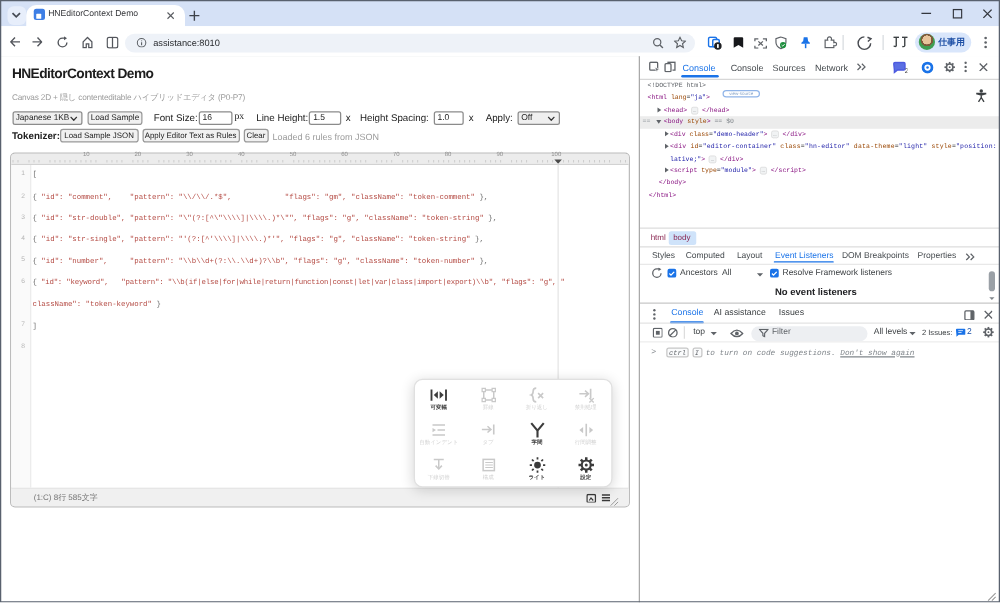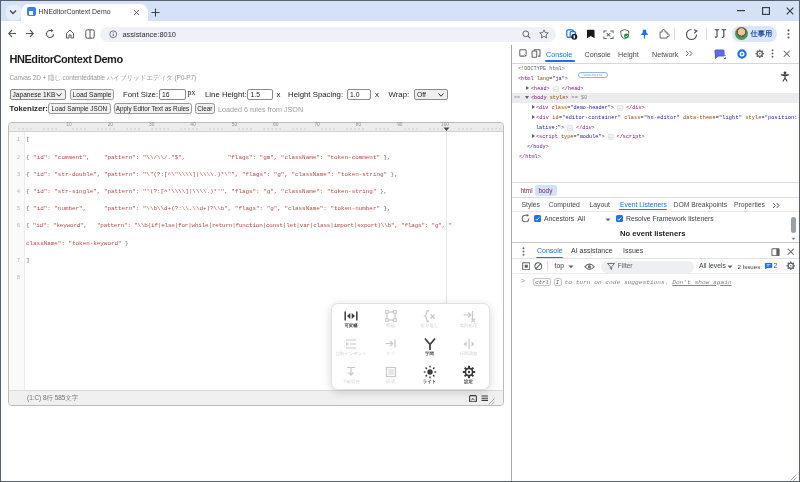--- a/index.html
+++ b/index.html
@@ -130,21 +130,21 @@
 <div class="a" style="left:70px;top:88.5px;width:44px;height:11.5px;background:#f1f1f1;border:0.8px solid #999;border-radius:2.5px;box-sizing:border-box;text-align:center;font-size:6.6px;color:#222;line-height:10.5px;white-space:nowrap;overflow:hidden;">Load Sample</div>
 <div class="a" style="left:123px;top:89.8px;font-size:7.8px;color:#222;">Font Size:</div>
 <div class="a" style="left:158.5px;top:88.5px;width:27px;height:11.5px;background:#fff;border:0.8px solid #8b8b8b;border-radius:2px;box-sizing:border-box;font-size:6.8px;color:#222;line-height:10.5px;padding-left:2.5px;">16</div>
 <div class="a" style="left:187.5px;top:88px;font-size:7.8px;color:#222;font-family:Liberation Serif, serif;">px</div>
 <div class="a" style="left:205px;top:89.8px;font-size:7.8px;color:#222;">Line Height:</div>
 <div class="a" style="left:247px;top:88.5px;width:25.5px;height:11.5px;background:#fff;border:0.8px solid #8b8b8b;border-radius:2px;box-sizing:border-box;font-size:6.8px;color:#222;line-height:10.5px;padding-left:2.5px;">1.5</div>
 <div class="a" style="left:276.5px;top:89.8px;font-size:7.8px;color:#222;">x</div>
 <div class="a" style="left:288px;top:89.8px;font-size:7.8px;color:#222;">Height Spacing:</div>
 <div class="a" style="left:346.5px;top:88.5px;width:24.5px;height:11.5px;background:#fff;border:0.8px solid #8b8b8b;border-radius:2px;box-sizing:border-box;font-size:6.8px;color:#222;line-height:10.5px;padding-left:2.5px;">1.0</div>
 <div class="a" style="left:375px;top:89.8px;font-size:7.8px;color:#222;">x</div>
-<div class="a" style="left:388.5px;top:89.8px;font-size:7.8px;color:#222;">Wrap:</div>
+<div class="a" style="left:388.5px;top:89.8px;font-size:7.8px;color:#222;">Apply:</div>
 <div class="a" style="left:413.5px;top:88.5px;width:34px;height:11.5px;background:#efefef;border:0.8px solid #8b8b8b;border-radius:2px;box-sizing:border-box;"></div>
 <div class="a" style="left:417px;top:90.7px;font-size:6.8px;color:#222;">Off</div>
 <svg class="a" style="left:438px;top:92.5px;" width="6" height="4" viewBox="0 0 6 4">
     <path d="M0.5 0.5 L3 3.2 L5.5 0.5" stroke="#333" stroke-width="1" fill="none"></path>
   </svg>
 
 <div class="a" style="left:9.5px;top:103.8px;font-size:7.8px;font-weight:bold;color:#222;">Tokenizer:</div>
 <div class="a" style="left:48px;top:103.3px;width:62.5px;height:10.3px;background:#f1f1f1;border:0.8px solid #999;border-radius:2.5px;box-sizing:border-box;text-align:center;font-size:6.3px;color:#222;line-height:9.2px;white-space:nowrap;overflow:hidden;">Load Sample JSON</div>
 <div class="a" style="left:113.5px;top:103.3px;width:78px;height:10.3px;background:#f1f1f1;border:0.8px solid #999;border-radius:2.5px;box-sizing:border-box;text-align:center;font-size:6.3px;color:#222;line-height:9.2px;white-space:nowrap;overflow:hidden;">Apply Editor Text as Rules</div>
 <div class="a" style="left:195px;top:103.3px;width:19.5px;height:10.3px;background:#f1f1f1;border:0.8px solid #999;border-radius:2.5px;box-sizing:border-box;text-align:center;font-size:6.3px;color:#222;line-height:9.2px;white-space:nowrap;overflow:hidden;">Clear</div>
@@ -297,21 +297,21 @@
     <rect x="1" y="1" width="8" height="8" rx="1" stroke="#5f6368" stroke-width="1.3" fill="none"></rect>
     <path d="M6 6 L11.2 8.2 L8.8 8.8 L8.2 11.2 Z" fill="#5f6368" stroke="#fff" stroke-width="0.7"></path>
   </svg>
 <svg class="a" style="left:530.5px;top:48.5px;" width="10" height="9.5" viewBox="0 0 12 12">
     <rect x="1" y="2.5" width="6" height="8" rx="1" stroke="#5f6368" stroke-width="1.3" fill="none"></rect>
     <path d="M4 2.5 V1 H11 V9 H8.5" stroke="#5f6368" stroke-width="1.3" fill="none"></path>
   </svg>
 <div class="a" style="left:546px;top:49.5px;font-size:7.2px;color:#1a73e8;">Console</div>
 <div class="a" style="left:545px;top:59.8px;width:30px;height:2px;background:#1a73e8;border-radius:1px;"></div>
 <div class="a" style="left:584.5px;top:49.5px;font-size:7.2px;color:#454a4e;">Console</div>
-<div class="a" style="left:618px;top:49.5px;font-size:7.2px;color:#454a4e;">Height</div>
+<div class="a" style="left:618px;top:49.5px;font-size:7.2px;color:#454a4e;">Sources</div>
 <div class="a" style="left:652px;top:49.5px;font-size:7.2px;color:#454a4e;">Network</div>
 <svg class="a" style="left:684.5px;top:50px;" width="8" height="7" viewBox="0 0 8 7">
     <path d="M1 1 L3.5 3.5 L1 6 M4.5 1 L7 3.5 L4.5 6" stroke="#5f6368" stroke-width="1" fill="none"></path>
   </svg>
 <svg class="a" style="left:714px;top:48.5px;" width="12" height="10" viewBox="0 0 12 10">
     <path d="M1 2 Q1 1 2 1 H9 Q10 1 10 2 V6 Q10 7 9 7 H4 L1.5 9 V7 Z" stroke="#4c5ae0" stroke-width="1.1" fill="#5b6fe3"></path>
     <text x="9.9" y="9.8" font-size="5.5" fill="#333" font-family="Liberation Sans">2</text>
   </svg>
 <svg class="a" style="left:736.5px;top:48.5px;" width="10" height="10" viewBox="0 0 10 10">
     <circle cx="5" cy="5" r="3.6" stroke="#1a73e8" stroke-width="2.2" fill="none"></circle>

